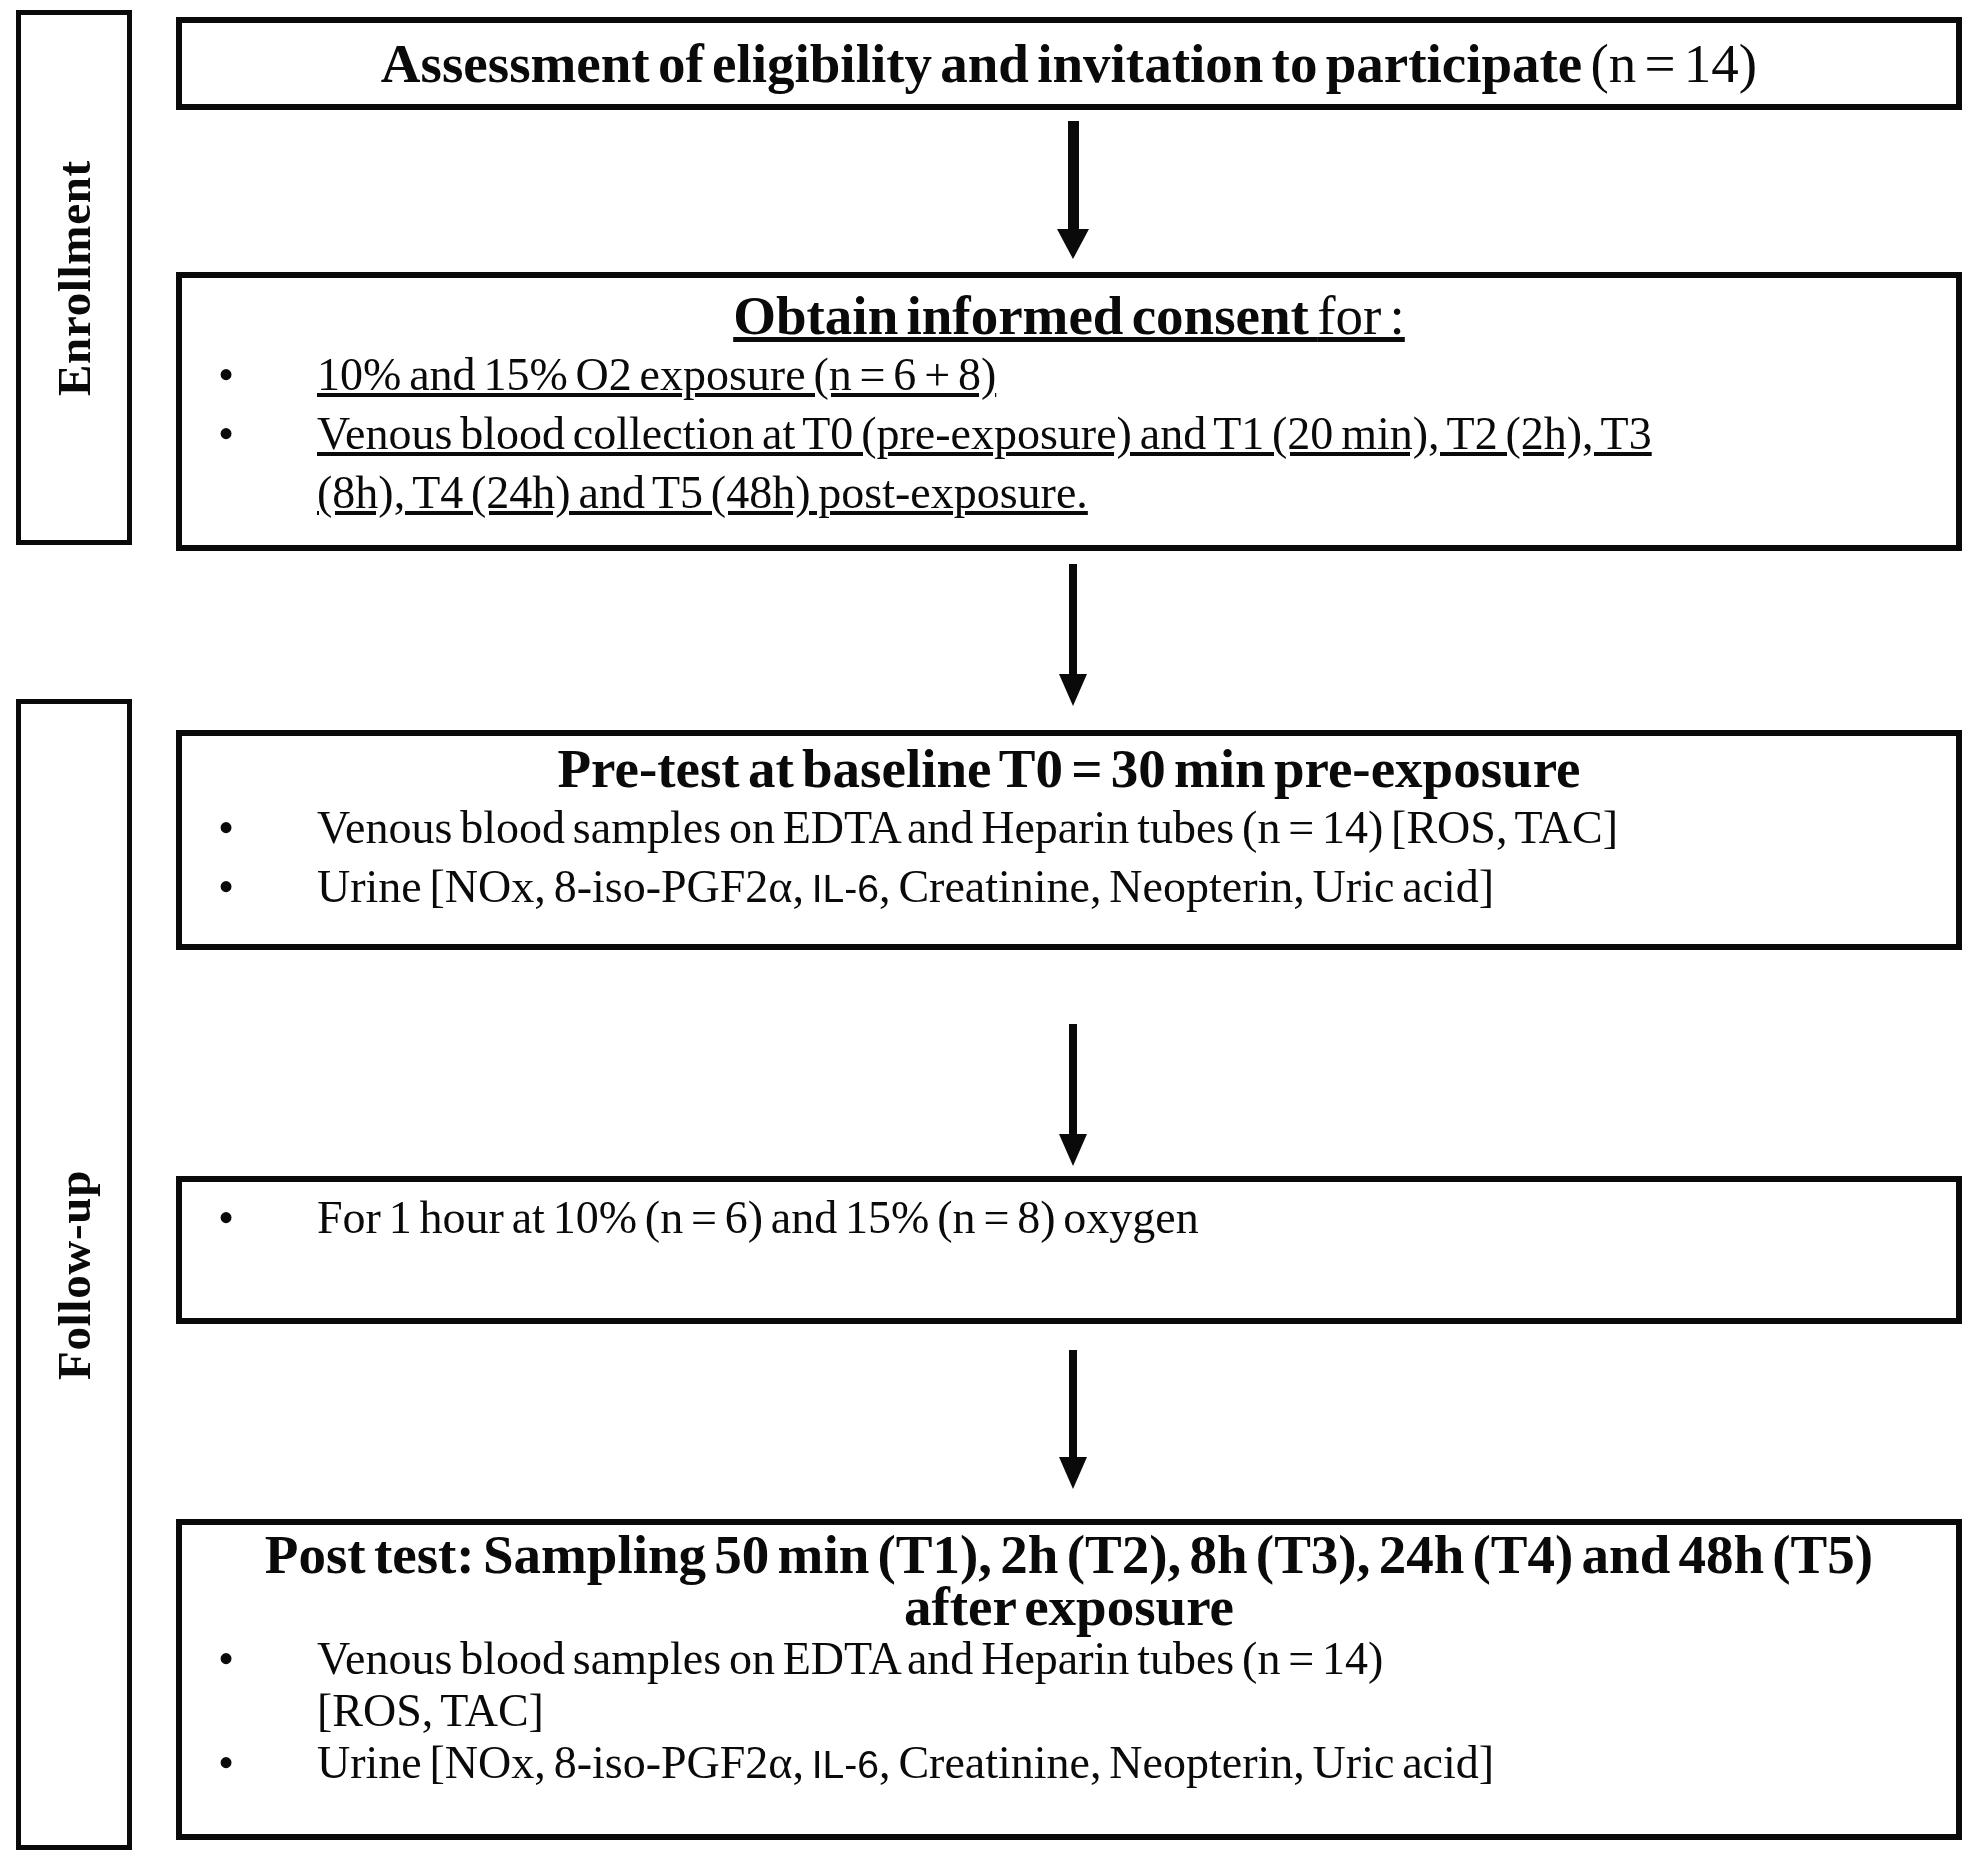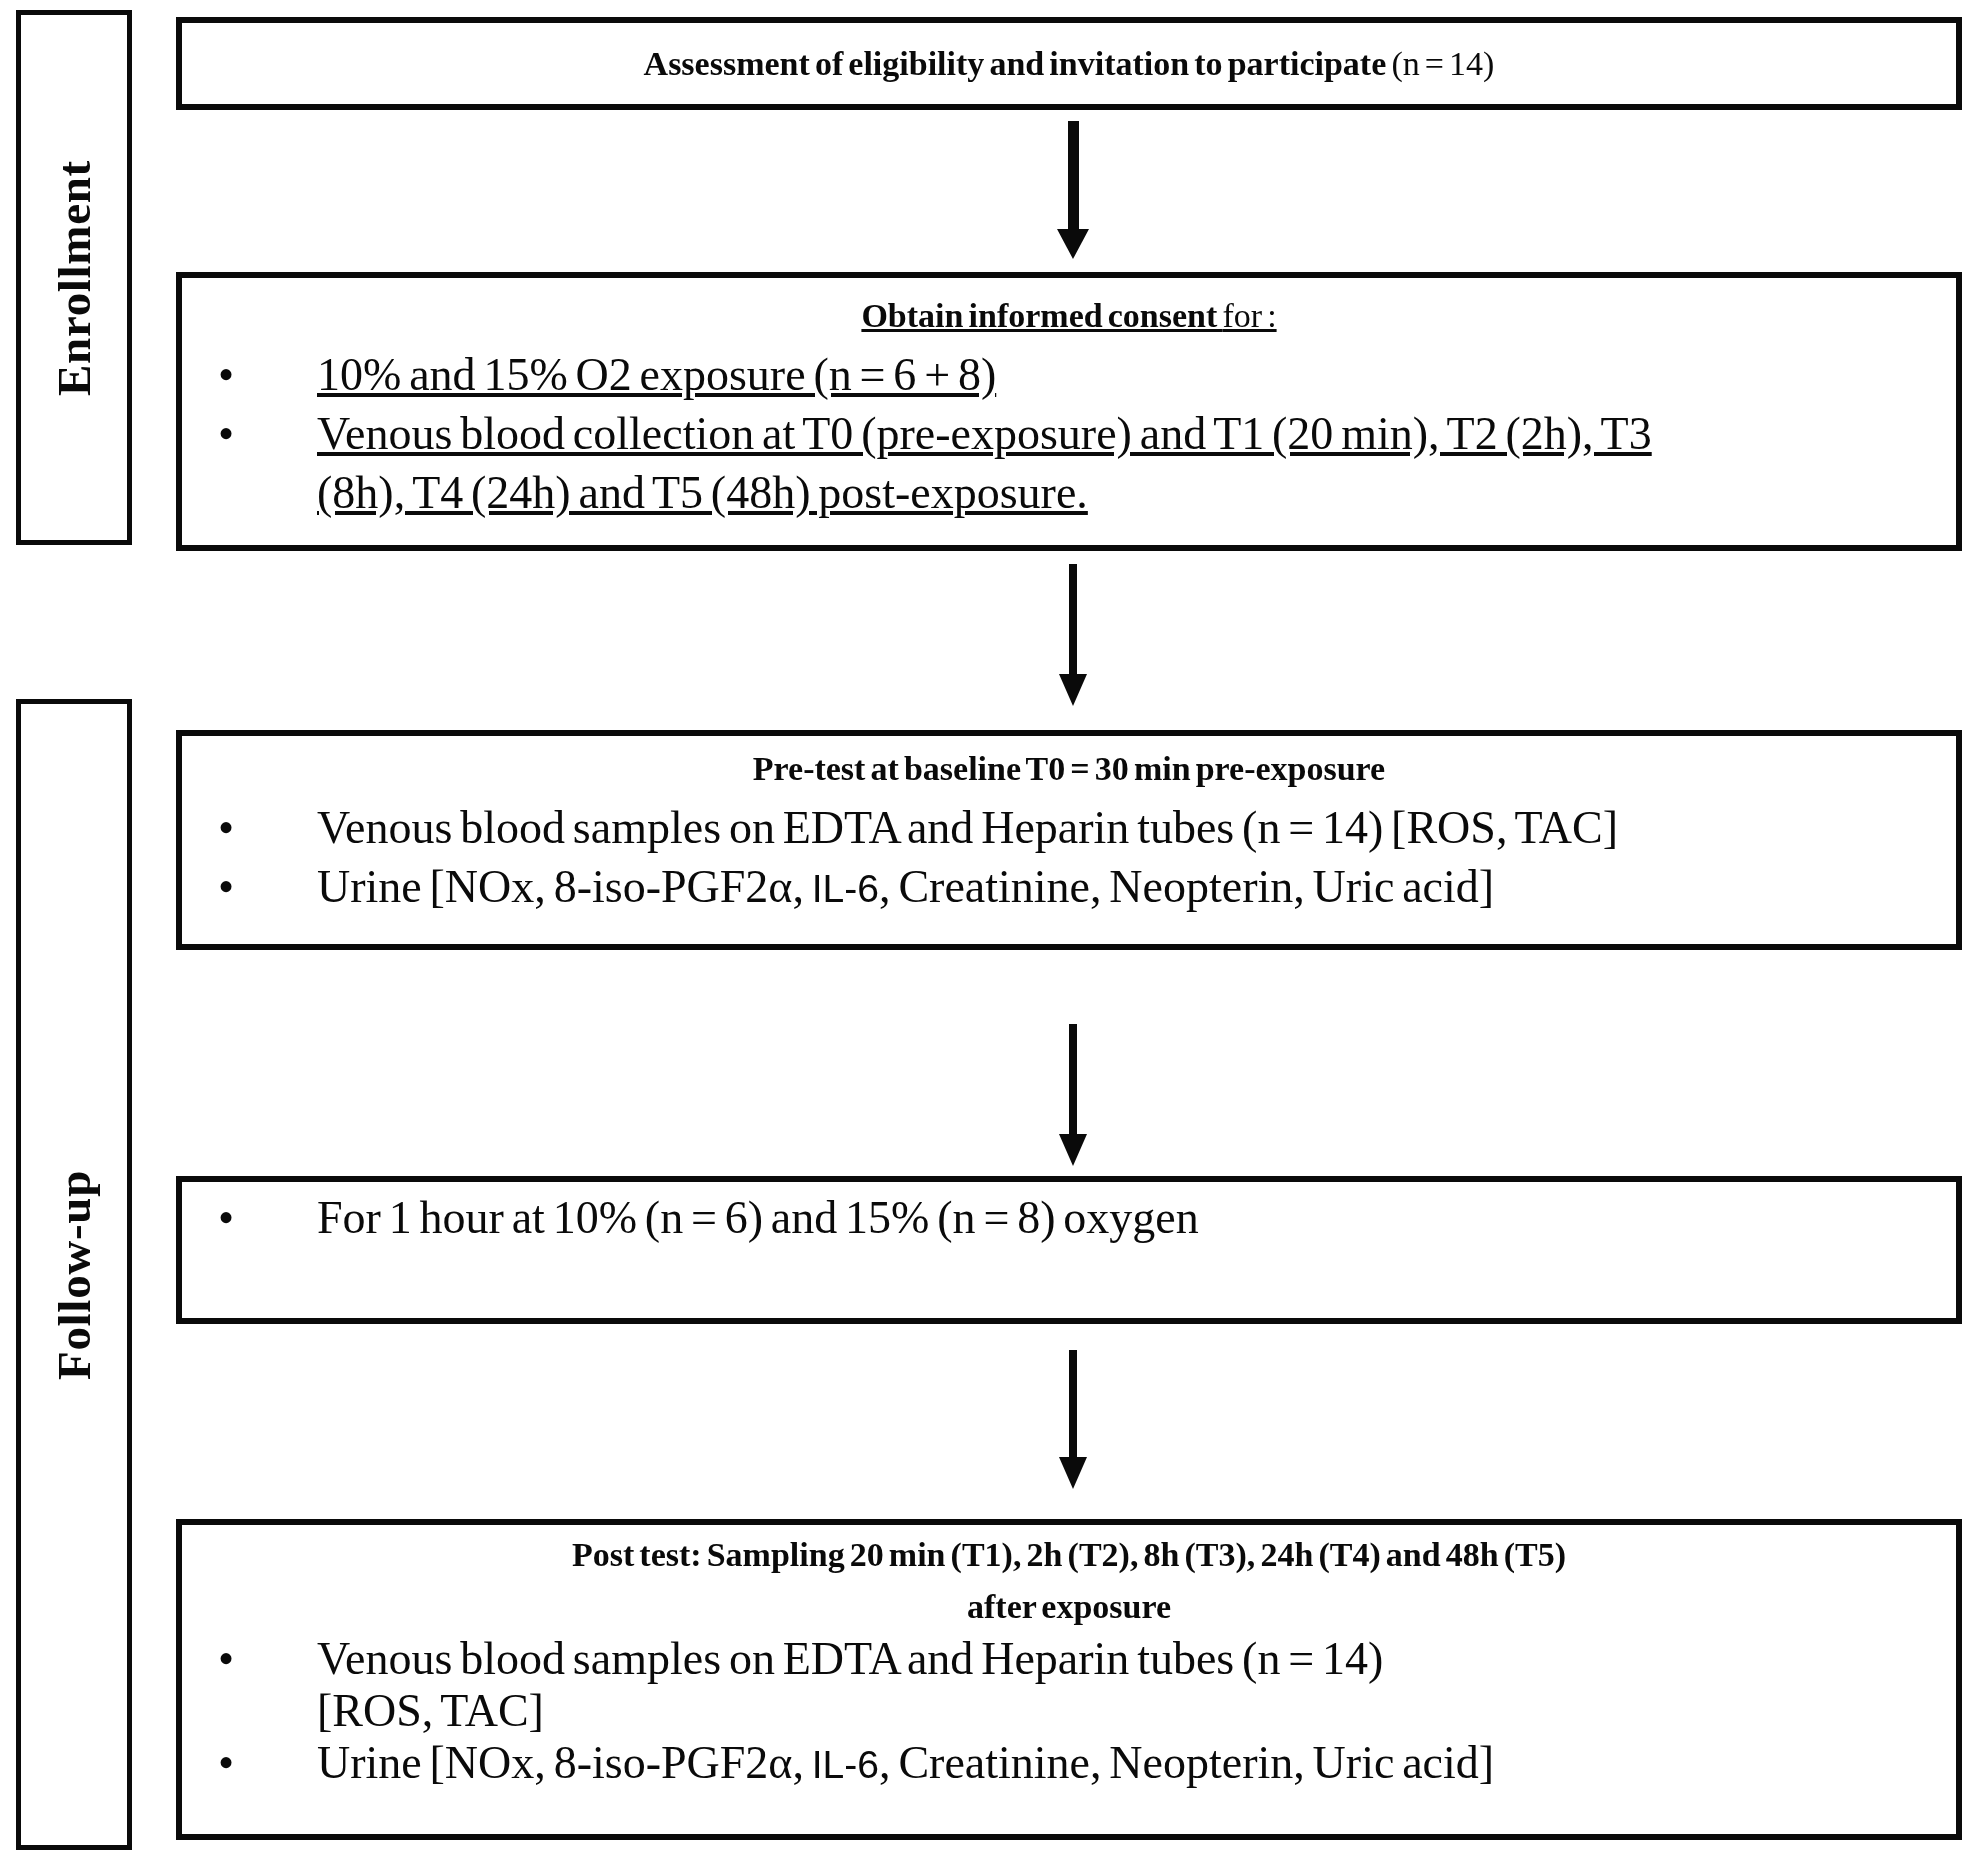--- a/index.html
+++ b/index.html
@@ -24,21 +24,21 @@
     position:absolute;left:176px;width:1786px;border:6.2px solid #0a0a0a;
     background:#ffffff;box-sizing:border-box;
   }
   #box1{top:17px;height:93px;display:flex;align-items:center;justify-content:center;}
   #box2{top:272px;height:279px;padding-top:8.3px;text-decoration:underline;}
   #box3{top:730px;height:220px;padding-top:2.8px;}
   #box4{top:1176px;height:148px;padding-top:5.5px;}
   #box5{top:1519px;height:321px;padding-top:4.1px;}
 
   .box-title{
-    font-weight:bold;font-size:34px;line-height:59px;text-align:center;
+    font-weight:bold;font-size:55px;line-height:59px;text-align:center;
     white-space:pre-line;word-spacing:-0.10em;
   }
   .box-title .reg{font-weight:normal;}
   #box1 .box-title{line-height:48px;}
   #box5 .box-title{line-height:52px;}
 
   .bullet-row{
     position:relative;padding-left:135px;padding-right:21px;
     font-size:46px;line-height:59px;
   }
@@ -120,21 +120,21 @@
         <div class="bullet-row"><span class="dot">•</span><span class="btxt"><span>For 1 hour at 10% (n = 6) and 15% (n = 8) oxygen</span></span></div>
       </div>
   </div>
 
   <div class="arrow" id="arrow4">
     <div class="stem"></div>
     <div class="head"></div>
   </div>
 
   <div class="fbox" id="box5">
-    <div class="box-title"><span>Post test: Sampling 20 min (T1), 2h (T2), 8h (T3), 24h (T4) and 48h (T5)
+    <div class="box-title"><span>Post test: Sampling 50 min (T1), 2h (T2), 8h (T3), 24h (T4) and 48h (T5)
 after exposure</span></div>
     <div class="box-bullets">
         <div class="bullet-row"><span class="dot">•</span><span class="btxt"><span>Venous blood samples on EDTA and Heparin tubes (n = 14)
 [ROS, TAC]</span></span></div>
         <div class="bullet-row"><span class="dot">•</span><span class="btxt"><span>Urine [NOx, 8-iso-PGF2α, </span><span class="sans">IL-6</span><span>, Creatinine, Neopterin, Uric acid]</span></span></div>
       </div>
   </div>
 
 </div>
 

